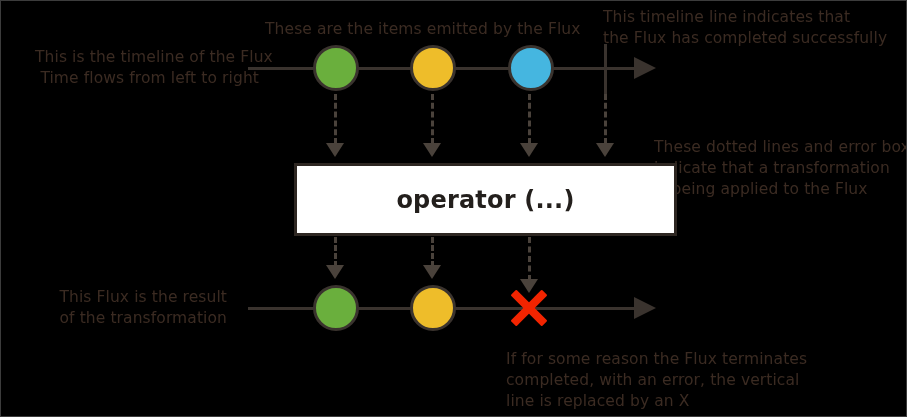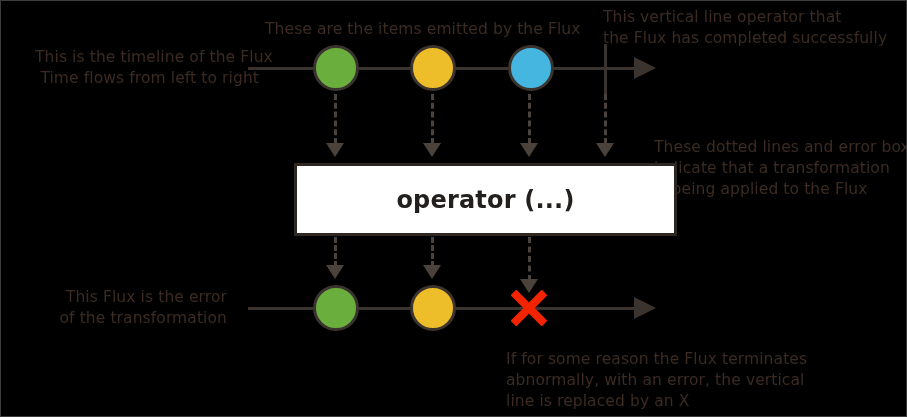--- a/index.html
+++ b/index.html
@@ -108,33 +108,33 @@
 </head>
 <body>
 
 <div id="canvas">
 
   <div class="ann right" style="left:6px; top:46px; width:224px;margin-left:28px;">This is the timeline of the Flux
 Time flows from left to right</div>
 
   <div class="ann center" style="left:264px; top:18px; width:300px;">These are the items emitted by the Flux</div>
 
-  <div class="ann left" style="left:602px; top:6px; width:300px;">This vertical line operator that
+  <div class="ann left" style="left:602px; top:6px; width:300px;">This timeline line indicates that
 the Flux has completed successfully</div>
 
   <div class="ann left" style="left:653px; top:136px; width:250px;">These dotted lines and error box
 indicate that a transformation
 is being applied to the Flux</div>
 
 
-  <div class="ann right" style="left:20px; top:286px; width:206px;">This Flux is the error
+  <div class="ann right" style="left:20px; top:286px; width:206px;">This Flux is the result
 of the transformation</div>
 
   <div class="ann left" style="left:505px; top:348px; width:330px;">If for some reason the Flux terminates
-abnormally, with an error, the vertical
+completed, with an error, the vertical
 line is replaced by an X</div>
 
   <div class="axis-line" style="left:247px; top:66px; width:390px;"></div>
   <div class="axis-arrow" style="left:633px; top:56px;"></div>
 
   <div class="complete-line" style="left:603px; top:43px; height:50px;"></div>
 
   <div class="marble" style="left:312px; top:44px; width:46px; height:46px; background:#6aaf3d;"></div>
   <div class="marble" style="left:409px; top:44px; width:46px; height:46px; background:#eebd2a;"></div>
   <div class="marble" style="left:507px; top:44px; width:46px; height:46px; background:#45b6e0;"></div>

